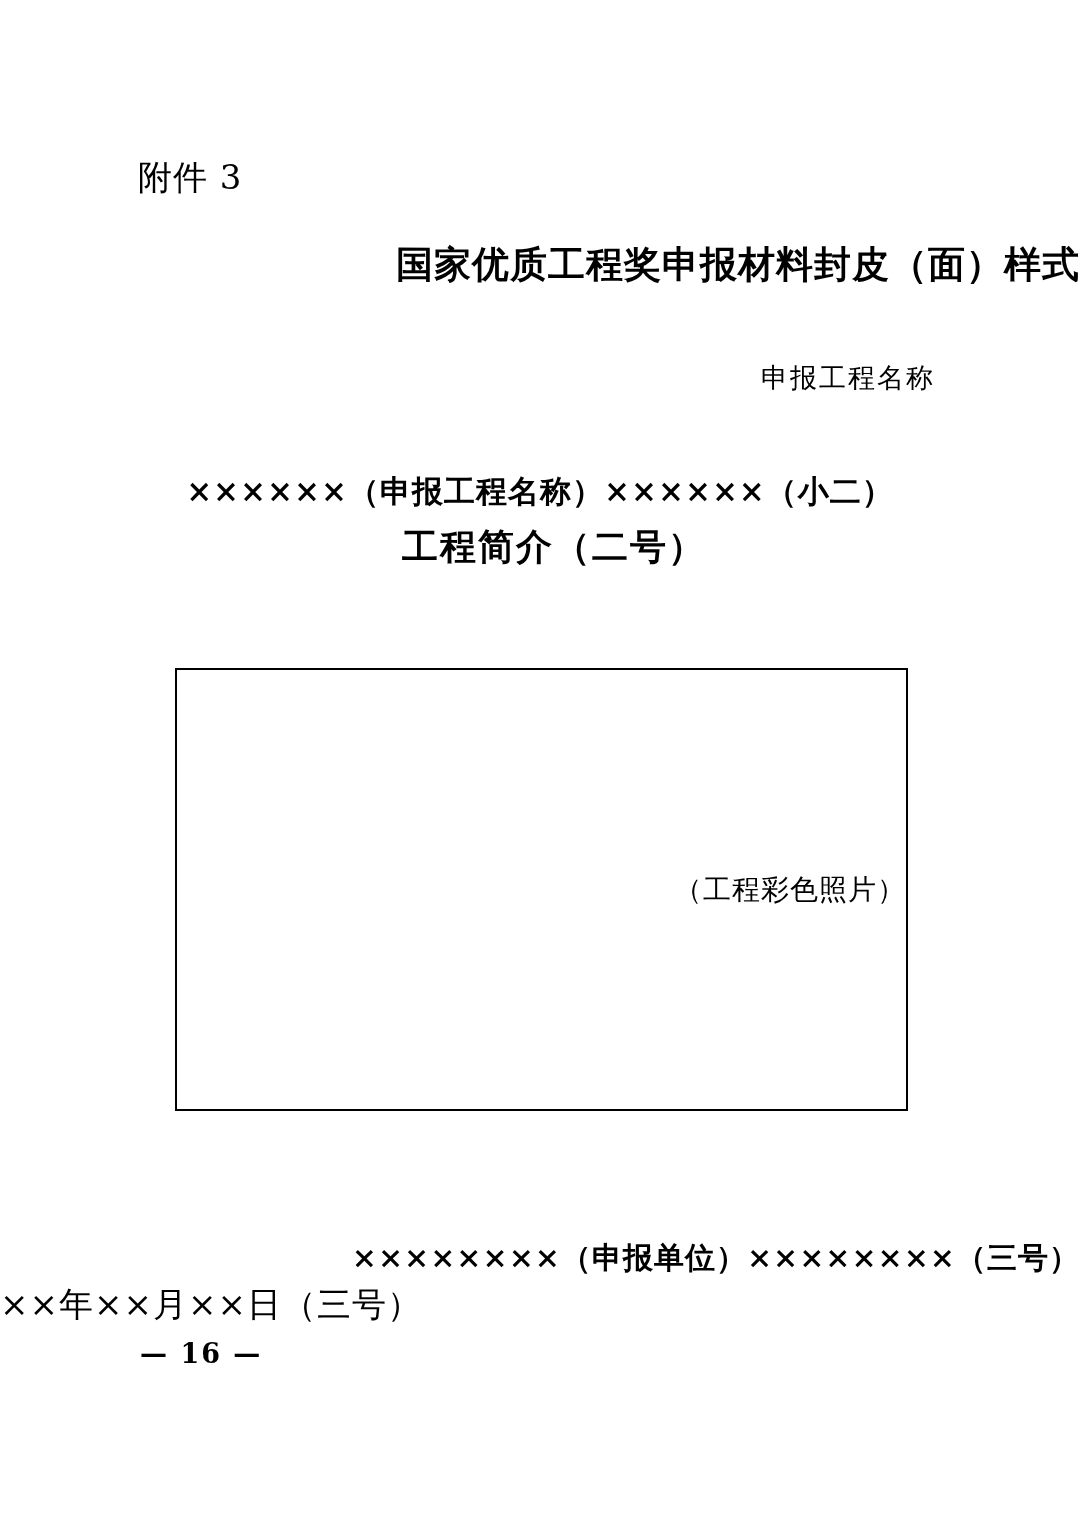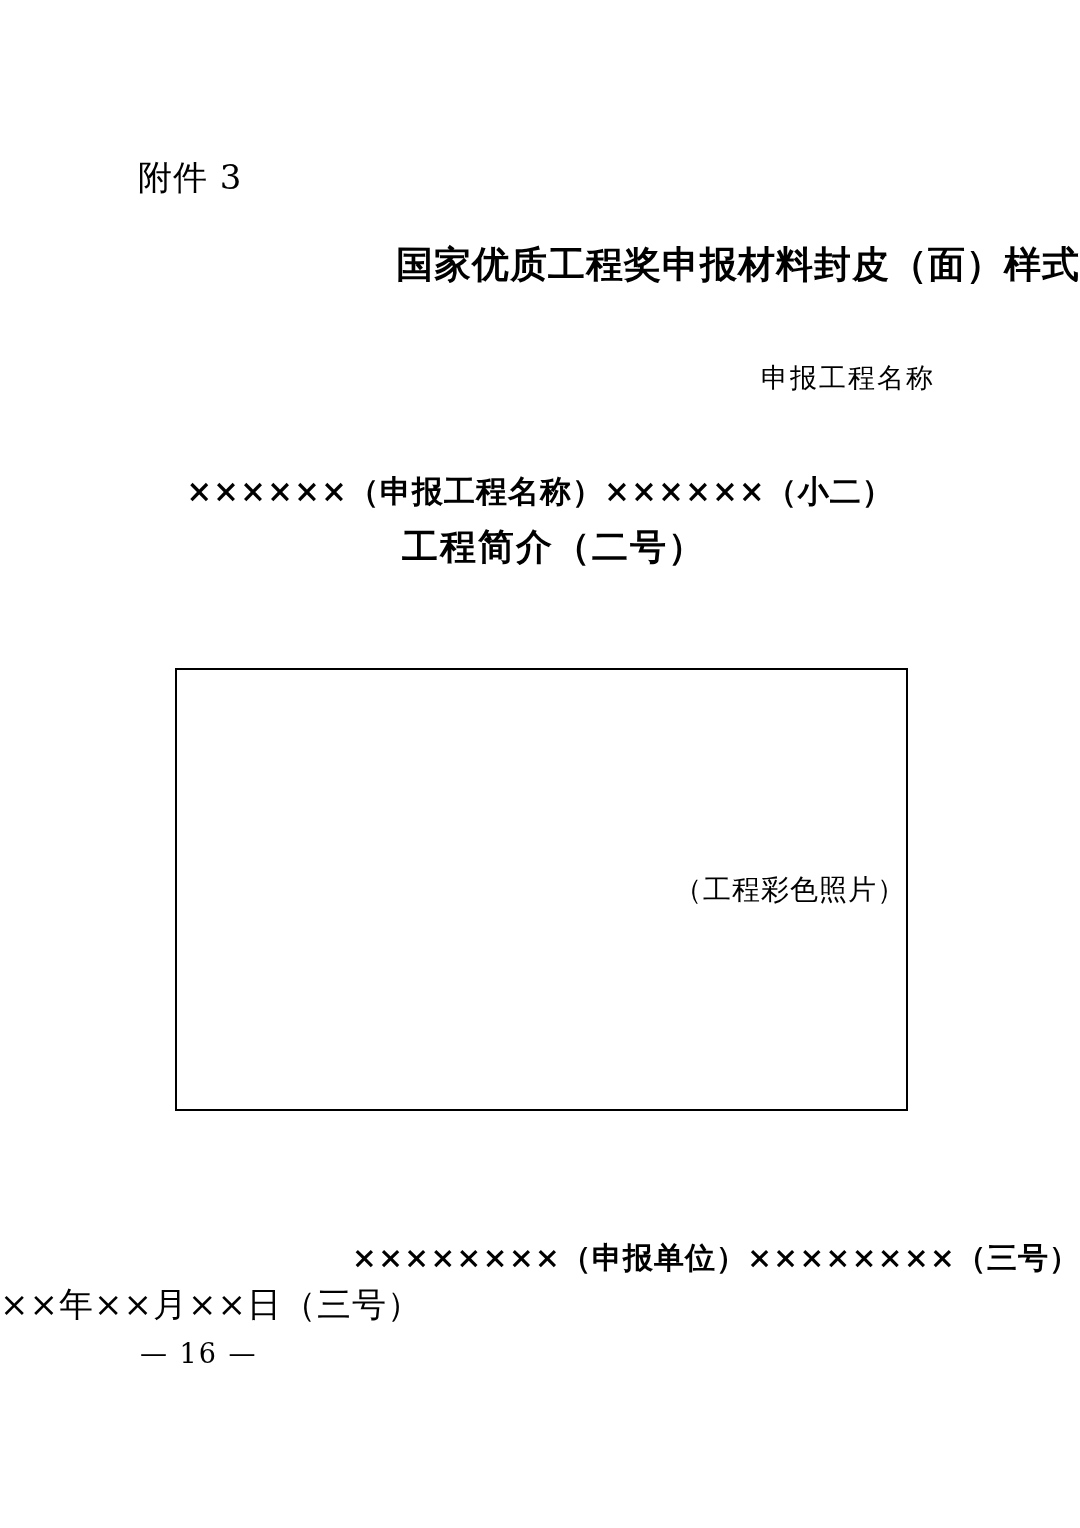--- a/index.html
+++ b/index.html
@@ -107,20 +107,21 @@
     font-size: 34px;
     font-weight: normal;
     letter-spacing: 1px;
   }
   .page-number {
     position: absolute;
     left: 140px;
     top: 1338px;
     font-size: 27px;
     letter-spacing: 2px;
+    font-weight: bold;
   }
 </style>
 </head>
 <body>
 
 <div class="page">
 
   <div class="attachment-label">附件 3</div>
 
   <div class="doc-title">国家优质工程奖申报材料封皮（面）样式</div>

